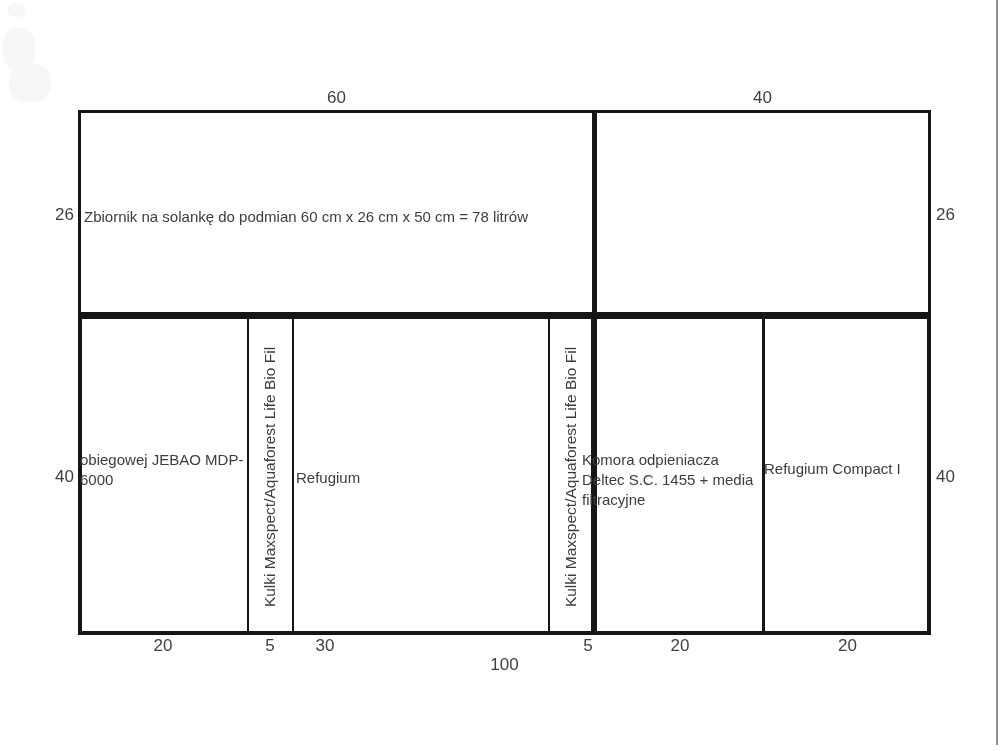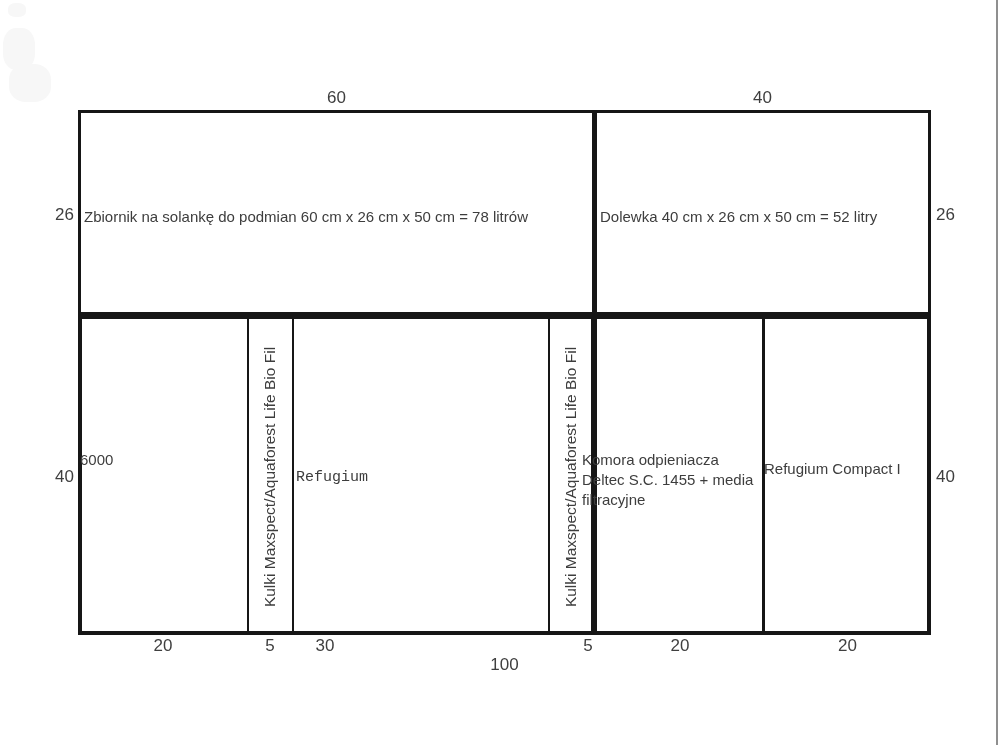--- a/index.html
+++ b/index.html
@@ -67,43 +67,43 @@
 
   <div class="scroll-line"></div>
 
   <div class="dim center" style="left:78px;top:89px;width:517px;">60</div>
   <div class="dim center" style="left:594px;top:89px;width:337px;">40</div>
 
   <div class="box" style="left:78px;top:110px;width:517px;height:205px;"></div>
   <div class="box" style="left:594px;top:110px;width:337px;height:205px;"></div>
 
   <div class="label" style="left:84px;top:207px;width:505px;">Zbiornik na solankę do podmian 60 cm x 26 cm x 50 cm = 78 litrów</div>
-  <div class="label" style="left:600px;top:207px;width:325px;">Dolewka 40 cm x 26 cm x 50 cm = 52 litry</div>
 
   <div class="dim right" style="left:44px;top:206px;width:30px;">26</div>
   <div class="dim left" style="left:936px;top:206px;width:34px;">26</div>
 
   <div class="box" id="sump" style="left:78px;top:315px;width:853px;height:320px;"></div>
 
   <div class="divider" style="left:247px;top:319px;width:2px;height:312px;"></div>
   <div class="divider" style="left:292px;top:319px;width:2px;height:312px;"></div>
   <div class="divider" style="left:548px;top:319px;width:2px;height:312px;"></div>
   <div class="divider" style="left:591px;top:315px;width:6px;height:320px;"></div>
   <div class="divider" style="left:762px;top:319px;width:3px;height:312px;"></div>
 
   <div class="dim right" style="left:44px;top:468px;width:30px;">40</div>
   <div class="dim left" style="left:936px;top:468px;width:34px;">40</div>
 
   <div class="label" style="left:80px;top:450px;width:166px;">
+    <div class="ln">obiegowej JEBAO MDP-</div>
     <div class="ln">6000</div>
   </div>
 
   <div class="vlabel" style="left:270px;top:477px;">Kulki Maxspect/Aquaforest Life Bio Fil</div>
 
-  <div class="label" style="left:296px;top:468px;width:250px;font-family:Liberation Mono, monospace;">
+  <div class="label" style="left:296px;top:468px;width:250px;">
     <div class="ln">Refugium</div>
   </div>
 
   <div class="vlabel" style="left:571px;top:477px;">Kulki Maxspect/Aquaforest Life Bio Fil</div>
 
   <div class="label" style="left:582px;top:450px;width:170px;">
     <div class="ln">Komora odpieniacza</div>
     <div class="ln">Deltec S.C. 1455 + media</div>
     <div class="ln">filtracyjne</div>
   </div>

